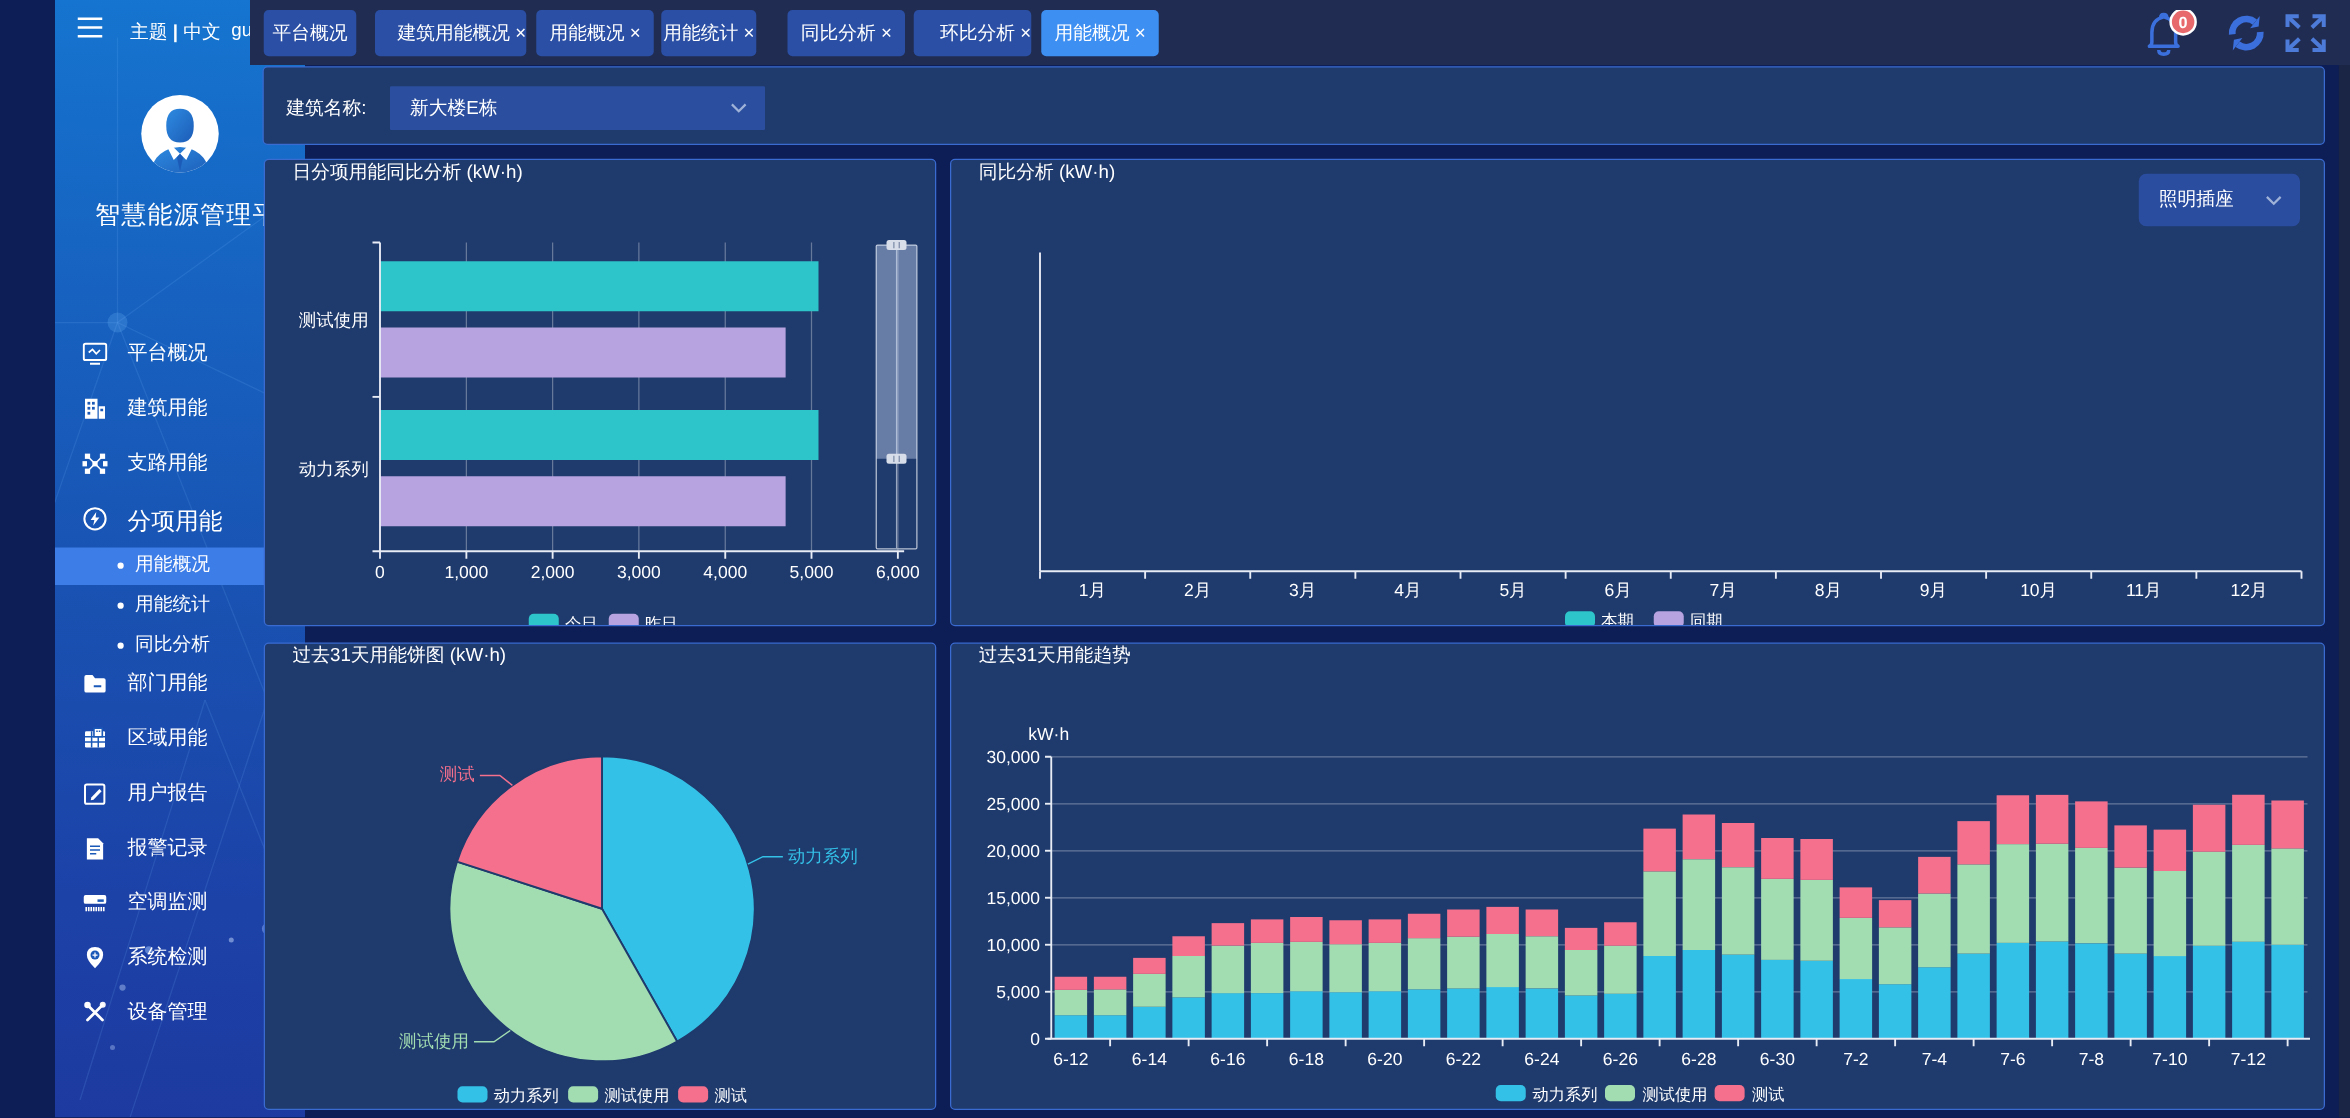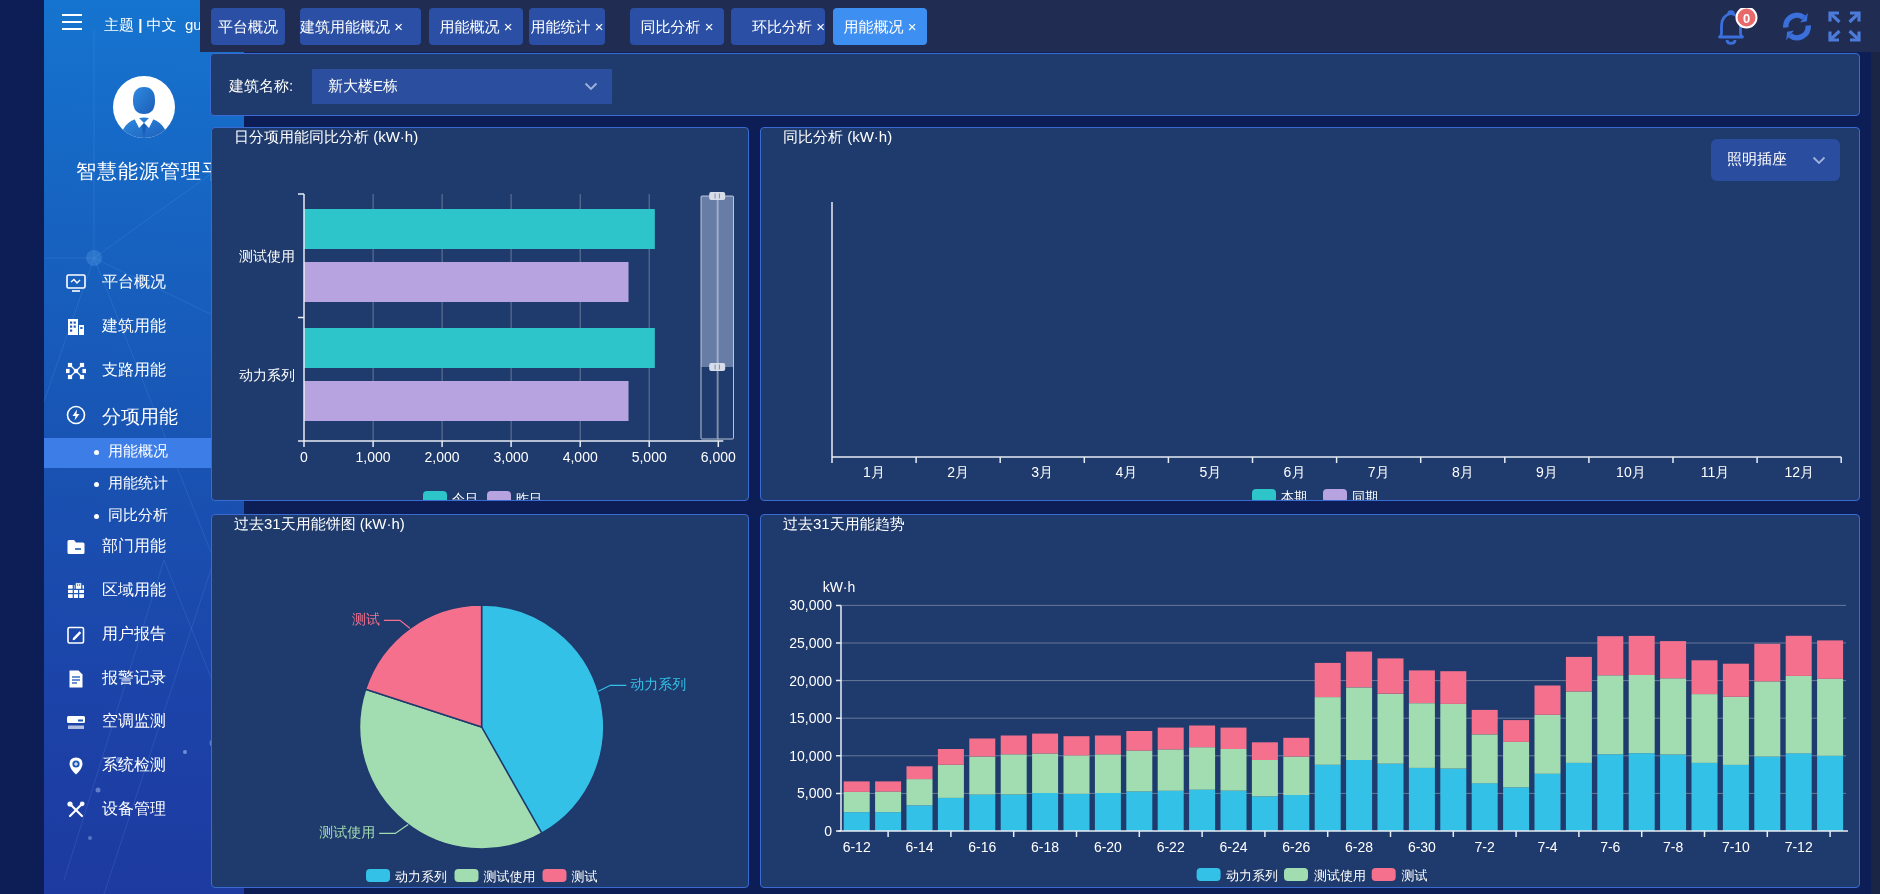--- a/index.html
+++ b/index.html
@@ -193,21 +193,21 @@
     </svg>
 <div style="position:absolute;left:50px;top:450px;width:5px;height:5px;border-radius:50%;background:#fff"></div>
 <div style="position:absolute;left:64px;top:442px;font-size:15px;color:#fff">用能概况</div>
 <div style="position:absolute;left:50px;top:482px;width:5px;height:5px;border-radius:50%;background:#fff"></div>
 <div style="position:absolute;left:64px;top:474px;font-size:15px;color:#fff">用能统计</div>
 <div style="position:absolute;left:50px;top:514px;width:5px;height:5px;border-radius:50%;background:#fff"></div>
 <div style="position:absolute;left:64px;top:506px;font-size:15px;color:#fff">同比分析</div>
 </div>
 <div id="topbar"></div>
 <div style="position:absolute;left:211px;top:8px;width:74px;height:37px;line-height:37px;text-align:center;background:#2A4FA4;border-radius:4px;font-size:15px;color:#fff">平台概况</div>
-<div style="position:absolute;left:300px;top:8px;width:121px;height:37px;line-height:37px;text-align:left;background:#2A4FA4;border-radius:4px;font-size:15px;color:#fff">建筑用能概况&nbsp;<span style="font-size:15px">×</span></div>
+<div style="position:absolute;left:300px;top:8px;width:121px;height:37px;line-height:37px;text-align:right;background:#2A4FA4;border-radius:4px;font-size:15px;color:#fff">建筑用能概况&nbsp;<span style="font-size:15px">×</span></div>
 <div style="position:absolute;left:429px;top:8px;width:94px;height:37px;line-height:37px;text-align:center;background:#2A4FA4;border-radius:4px;font-size:15px;color:#fff">用能概况&nbsp;<span style="font-size:15px">×</span></div>
 <div style="position:absolute;left:529px;top:8px;width:76px;height:37px;line-height:37px;text-align:center;background:#2A4FA4;border-radius:4px;font-size:15px;color:#fff">用能统计&nbsp;<span style="font-size:15px">×</span></div>
 <div style="position:absolute;left:630px;top:8px;width:94px;height:37px;line-height:37px;text-align:center;background:#2A4FA4;border-radius:4px;font-size:15px;color:#fff">同比分析&nbsp;<span style="font-size:15px">×</span></div>
 <div style="position:absolute;left:731px;top:8px;width:94px;height:37px;line-height:37px;text-align:right;background:#2A4FA4;border-radius:4px;font-size:15px;color:#fff">环比分析&nbsp;<span style="font-size:15px">×</span></div>
 <div style="position:absolute;left:833px;top:8px;width:94px;height:37px;line-height:37px;text-align:center;background:#3E8FF2;border-radius:4px;font-size:15px;color:#fff">用能概况&nbsp;<span style="font-size:15px">×</span></div>
 <svg style="position:absolute;left:1716px;top:8px" width="44" height="42" viewBox="0 0 44 42">
 <g fill="none" stroke="#3B70DC" stroke-width="2.8">
 <path d="M12.5 6.5 Q12.5 3.6 15 3.6 Q17.5 3.6 17.5 6.5"></path>
 <path d="M15 5.5 Q5.5 7.5 5.5 18 L5.5 25.5 Q5.5 27.8 3.5 29 L26.5 29 Q24.5 27.8 24.5 25.5 L24.5 18 Q24.5 7.5 15 5.5 Z" stroke-linejoin="round"></path>
 <path d="M11 32 Q11 35.3 15 35.3 Q19 35.3 19 32"></path>

